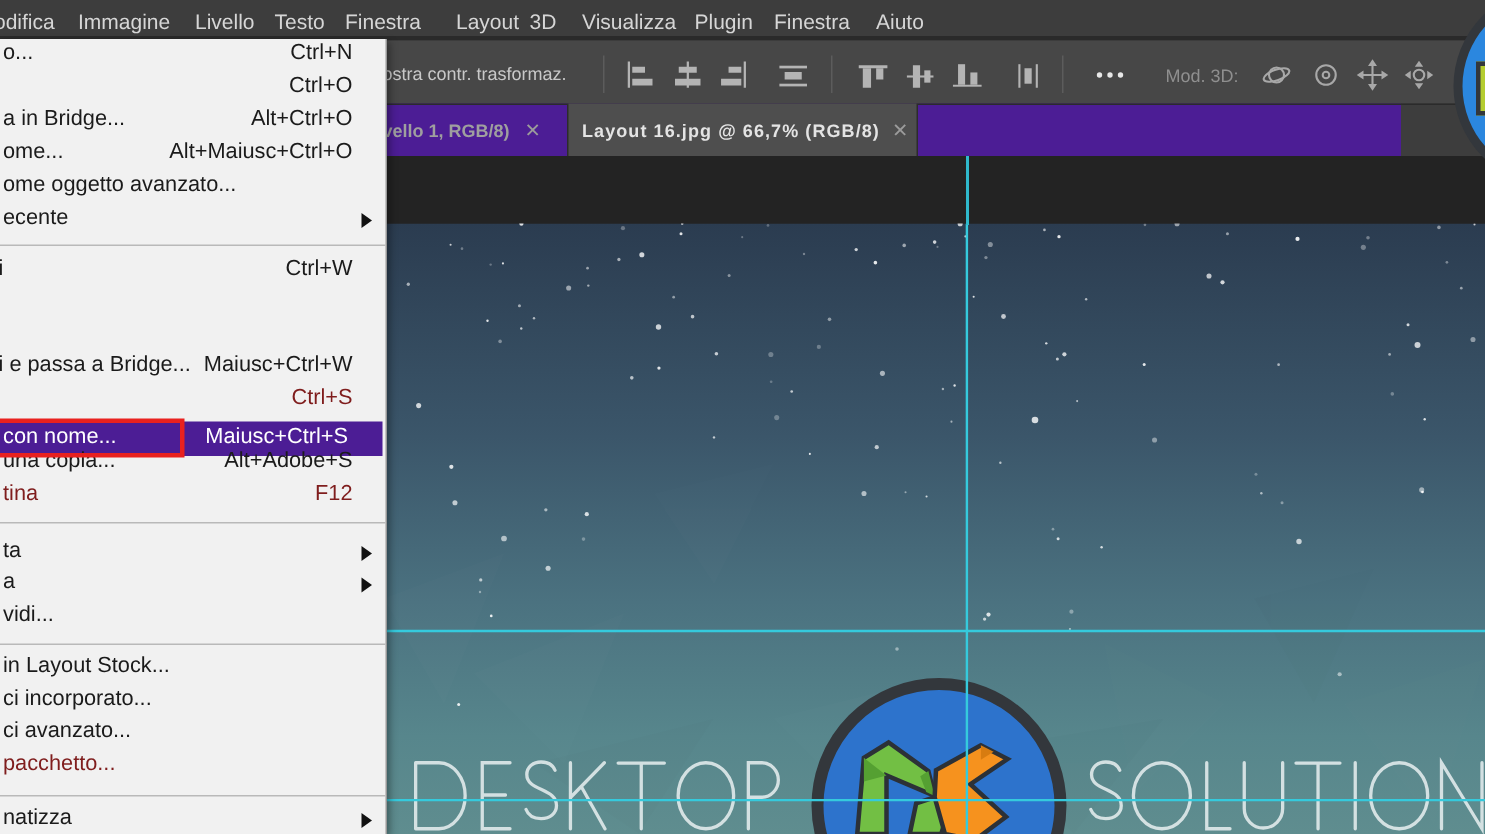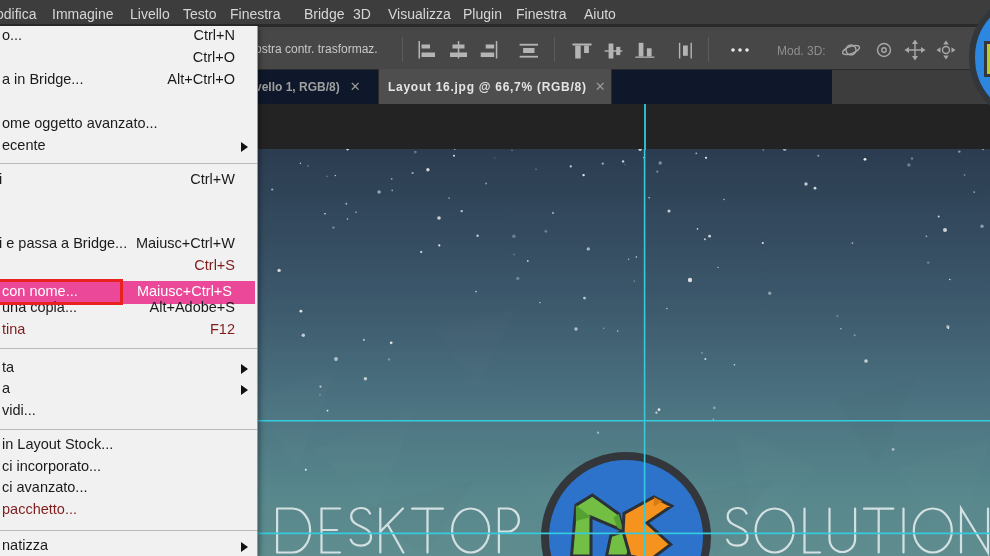--- a/index.html
+++ b/index.html
@@ -3,50 +3,50 @@
 <style>
 *{margin:0;padding:0;box-sizing:border-box}
 html,body{width:990px;height:556px;overflow:hidden}
 body{position:relative;background:#3d3d3d;font-family:"Liberation Sans",sans-serif}
 #menubar{position:absolute;left:0;top:0;width:990px;height:24px;background:#3d3d3d}
 #menubar span{position:absolute;top:6px;font-size:14px;color:#d6d6d6;white-space:nowrap}
 #gap1{position:absolute;left:0;top:24px;width:990px;height:3px;background:#2a2a2a}
 #opts{position:absolute;left:0;top:27px;width:990px;height:42px;background:#474747}
 #opts .txt{position:absolute;top:15px;font-size:12px;color:#c8c8c8;white-space:nowrap}
 .vsep{position:absolute;top:10px;width:1px;height:25px;background:#5c5c5c}
-#tabs{position:absolute;left:0;top:69px;width:832px;height:35px;background:#0f172a}
+#tabs{position:absolute;left:0;top:69px;width:934px;height:35px;background:#4c1d95}
 #tab-active{position:absolute;left:378px;top:0;width:234px;height:35px;background:#4e4e4e;border-left:1px solid #2c2c2c;border-right:1px solid #2c2c2c}
 #tabs .t1{position:absolute;left:255px;top:10px;font-size:12px;font-weight:bold;color:#9f9f9f;white-space:nowrap}
 #tabs .t2{position:absolute;left:388px;top:10px;font-size:12px;font-weight:bold;color:#e4e4e4;white-space:nowrap;letter-spacing:0.72px}
 .closex{font-weight:normal;color:#9b9b9b;font-size:13px}
 #paste{position:absolute;left:255px;top:104px;width:735px;height:46px;background:#232323}
 #canvas{position:absolute;left:256px;top:149px}
 #vguide-top{position:absolute;left:644px;top:104px;width:2px;height:46px;background:#2fb9cc}
 #menu{position:absolute;left:0;top:26px;width:258px;height:530px;background:#f1f1f1;border-right:1px solid #989898;box-shadow:2px 2px 5px rgba(0,0,0,0.35)}
 #menu .row{position:absolute;left:0;width:258px;height:22px;font-size:14.5px;color:#1b1b1b;white-space:nowrap}
 #menu .row .lb{position:absolute;left:2px;top:1px}
 #menu .row .sc{position:absolute;right:23px;top:1px}
 #menu .gray{color:#7f1d1d}
 #menu .sep{position:absolute;left:0;width:257px;height:1px;background:#b9b9b9}
 #menu .arr{position:absolute;left:241px;top:6px;width:0;height:0;border-left:7px solid #111;border-top:5px solid transparent;border-bottom:5px solid transparent}
-#hl{position:absolute;left:0;top:254.5px;width:255px;height:23px;background:#ec4899}
+#hl{position:absolute;left:0;top:254.5px;width:255px;height:23px;background:#4c1d95}
 #hl .lb{color:#fff;position:absolute;left:2px;top:2px;font-size:14.5px}
 #hl .sc{color:#fff;position:absolute;right:23px;top:2px;font-size:14.5px}
 #redrect{position:absolute;left:-5px;top:279px;width:128px;height:26px;border:3px solid #e9211f}
 #corner{position:absolute;left:969px;top:-9px;width:133px;height:133px;border-radius:50%;background:#2b87df;border:6px solid #33373c;overflow:hidden}
 </style></head>
 <body>
 
 <div id="menubar">
  <span style="left:-4px">odifica</span>
  <span style="left:52px">Immagine</span>
  <span style="left:130px">Livello</span>
  <span style="left:183px">Testo</span>
  <span style="left:230px">Finestra</span>
- <span style="left:304px">Bridge</span>
+ <span style="left:304px">Layout</span>
  <span style="left:353px">3D</span>
  <span style="left:388px">Visualizza</span>
  <span style="left:463px">Plugin</span>
  <span style="left:516px">Finestra</span>
  <span style="left:584px">Aiuto</span>
 </div>
 <div id="gap1"></div>
 
 <div id="opts">
  <span class="txt" style="left:245px">Mostra contr. trasformaz.</span>
@@ -297,20 +297,24 @@
       <span class="lb">o...</span>
       <span class="sc">Ctrl+N</span>
     </div>
  <div class="row" style="top:21.5px">
       <span class="sc">Ctrl+O</span>
     </div>
  <div class="row" style="top:43.5px">
       <span class="lb">a in Bridge...</span>
       <span class="sc">Alt+Ctrl+O</span>
     </div>
+ <div class="row" style="top:65.5px">
+      <span class="lb">ome...</span>
+      <span class="sc">Alt+Maiusc+Ctrl+O</span>
+    </div>
  <div class="row" style="top:87.5px">
       <span class="lb">ome oggetto avanzato...</span>
     </div>
  <div class="row" style="top:109.5px">
       <span class="lb">ecente</span>
       <span class="arr"></span>
     </div>
  <div class="sep" style="top:136.5px"></div>
  <div class="row" style="top:143.5px">
       <span class="lb" style="left:-1px">i</span>

